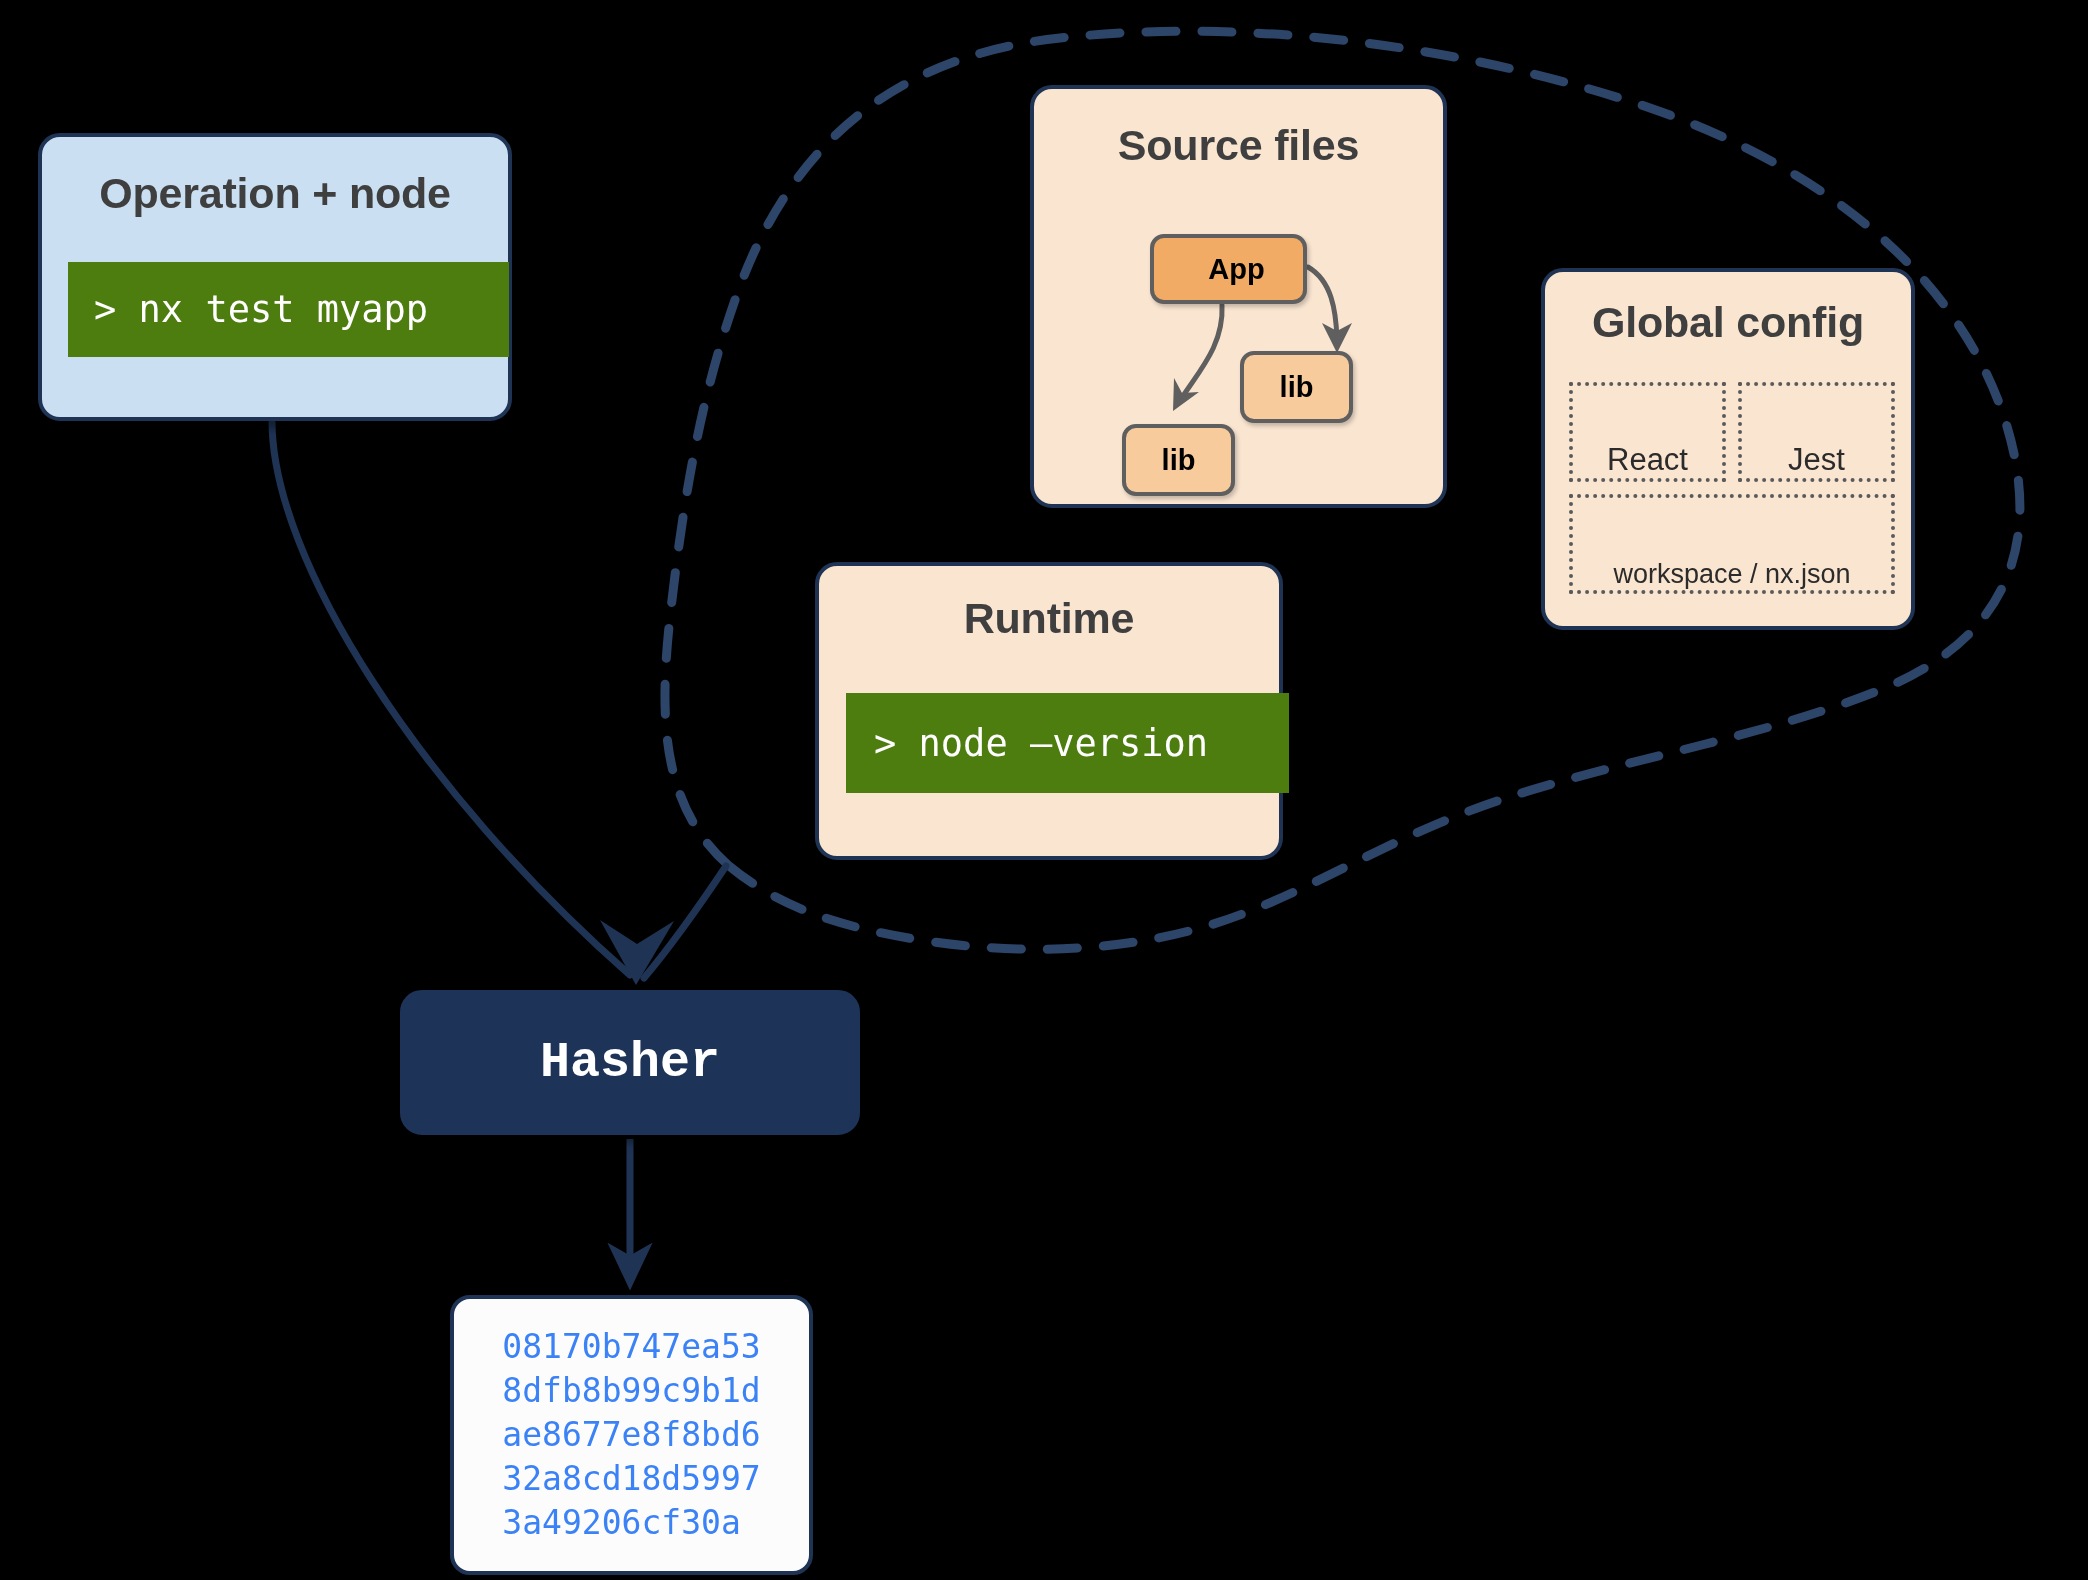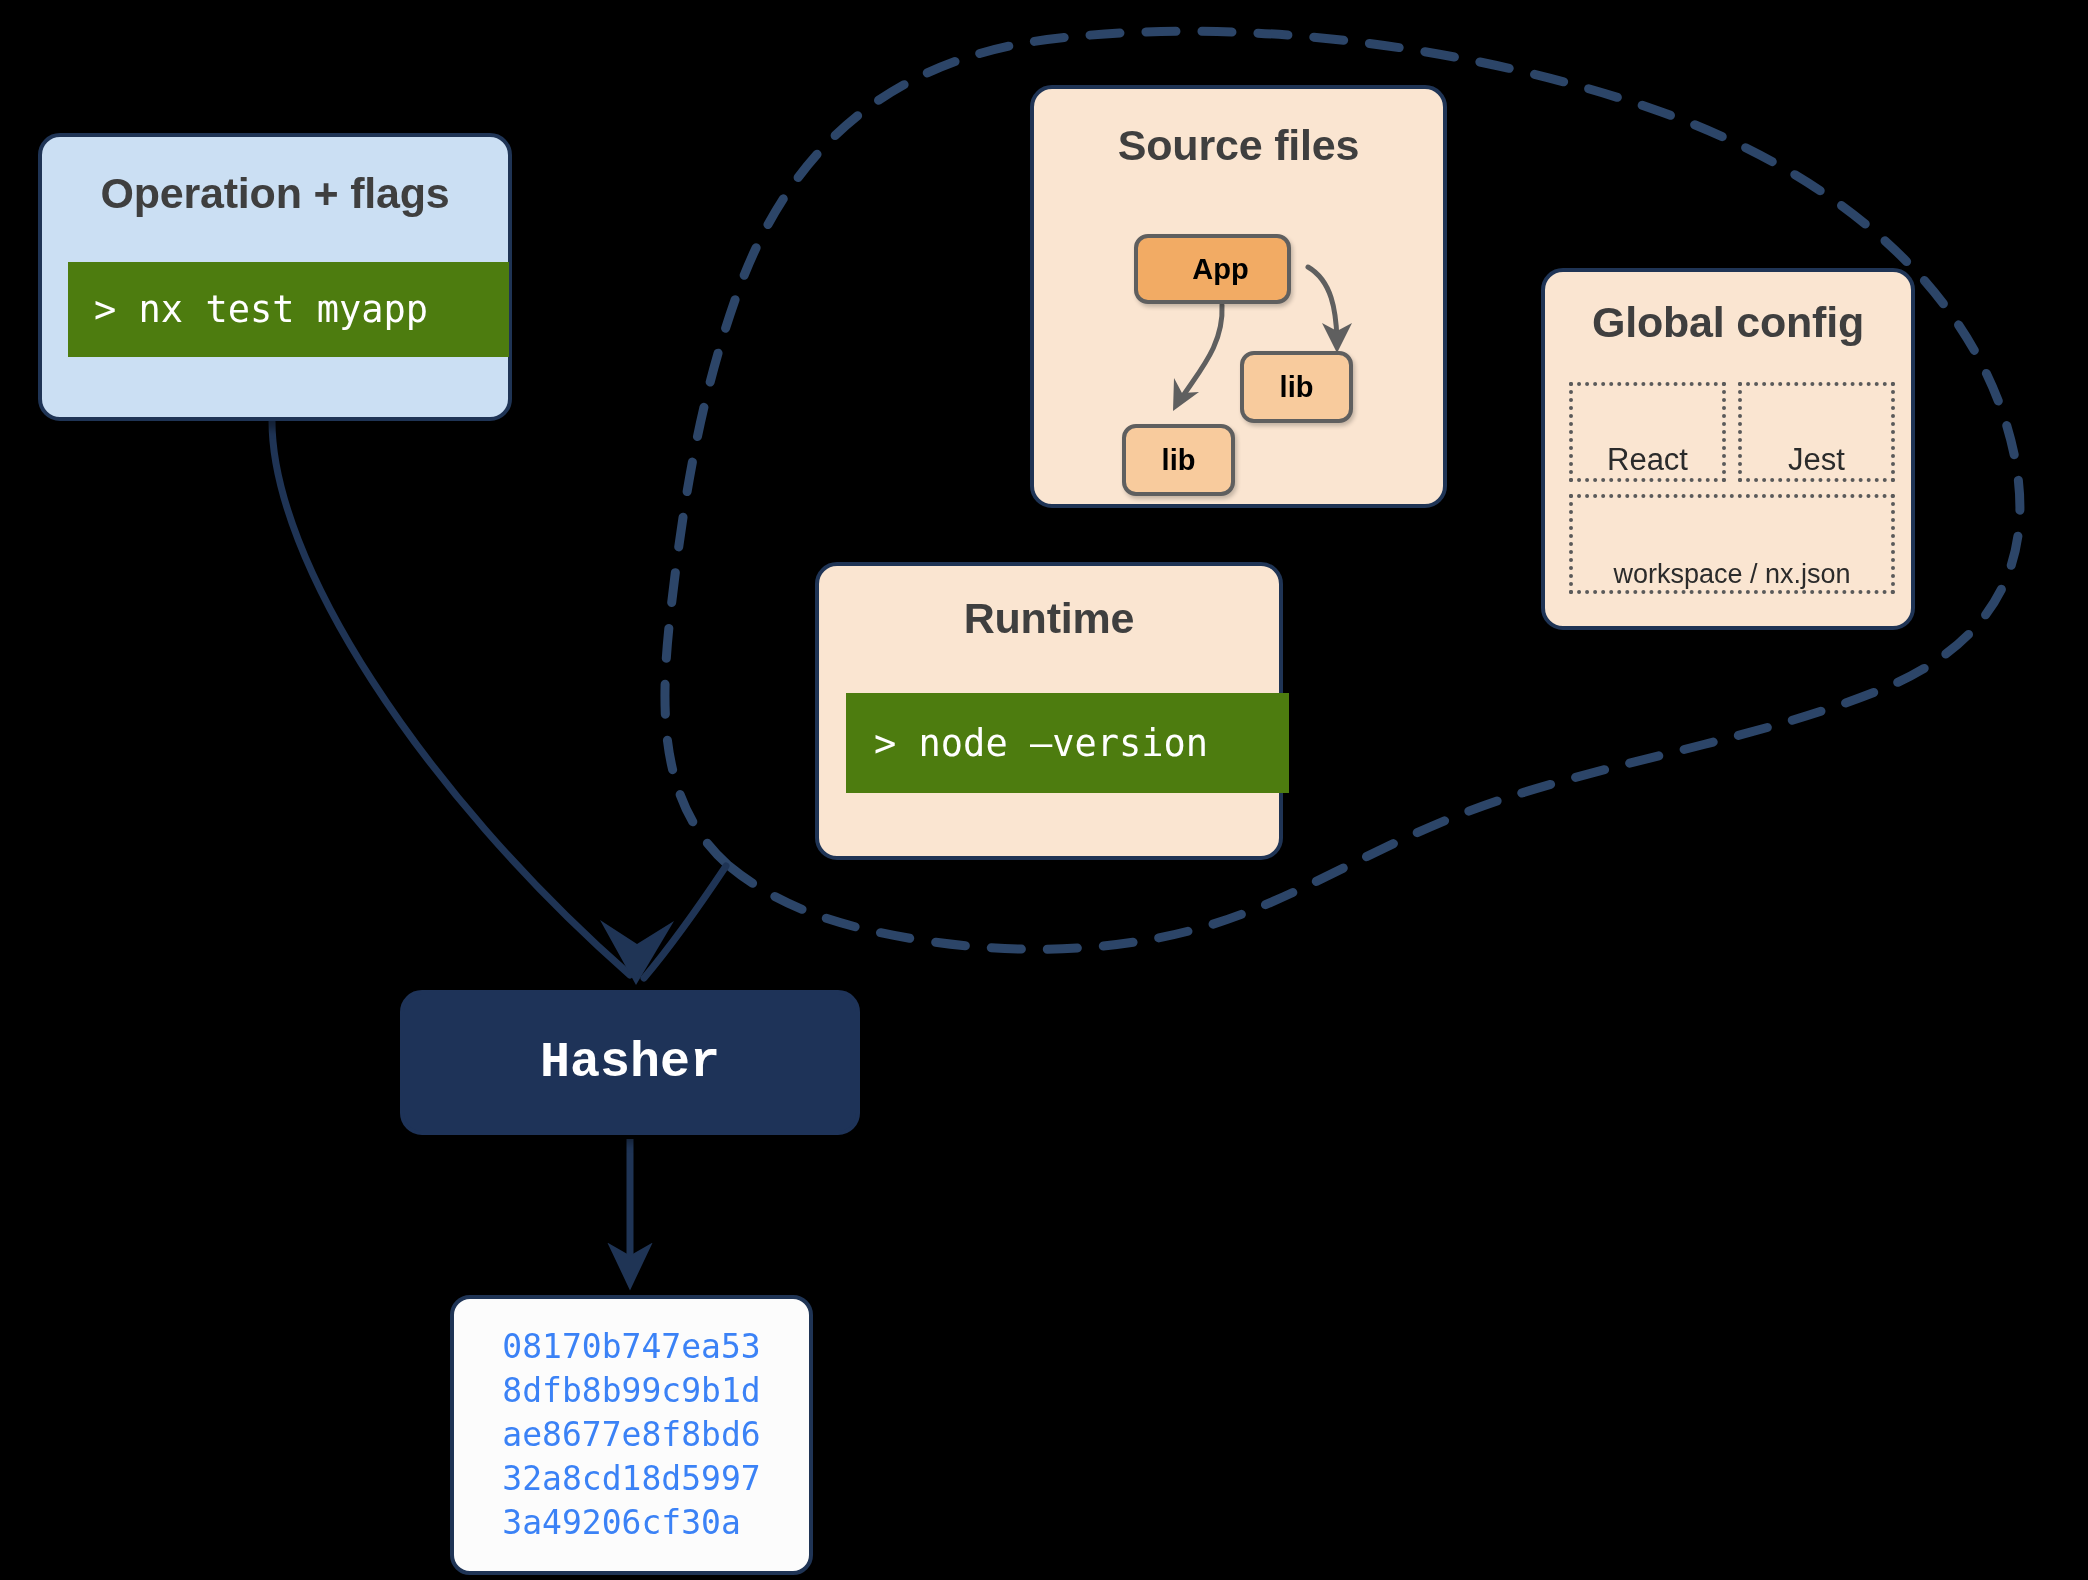--- a/index.html
+++ b/index.html
@@ -98,21 +98,21 @@
     border-radius: 14px;
     display: flex;
     align-items: center;
     justify-content: center;
     font-weight: bold;
     color: #000000;
     font-size: 29px;
     box-shadow: 2px 3px 4px rgba(0,0,0,0.22);
   }
   #node-app {
-    left: 100px;
+    left: 116px;
     top: 145px;
     width: 157px;
     height: 70px;
     background: #f2ab64;
     padding-left: 16px;
   }
   #node-lib-right {
     left: 206px;
     top: 262px;
     width: 113px;
@@ -249,21 +249,21 @@
     <path d="M 272 421 C 272 560, 420 790, 630 975" fill="none" stroke="#1f3455" stroke-width="7" stroke-linecap="round"></path>
 
     <path d="M 726 866 C 700 905, 676 940, 644 978" fill="none" stroke="#1f3455" stroke-width="7" stroke-linecap="round"></path>
 
     <path d="M 636 985 L 600 920 L 637 944 L 674 921 Z" fill="#1f3455"></path>
 
     <line x1="630" y1="1139" x2="630" y2="1282" stroke="#1f3455" stroke-width="7" marker-end="url(#arrowNavy)"></line>
   </svg>
 
   <div class="card" id="op-card">
-    <div class="card-title" id="op-title">Operation + flags</div>
+    <div class="card-title" id="op-title">Operation + node</div>
     <div class="terminal" id="op-term">
       <span>&gt; nx test myapp</span>
     </div>
   </div>
 
   <div class="card" id="src-card">
     <div class="card-title" id="src-title">Source files</div>
 
     <svg id="src-arrows" viewBox="0 0 372 423">
       <path d="M 274 178 C 298 192, 302 222, 303 250" fill="none" stroke="#5f5f5f" stroke-width="5" stroke-linecap="round"></path>

